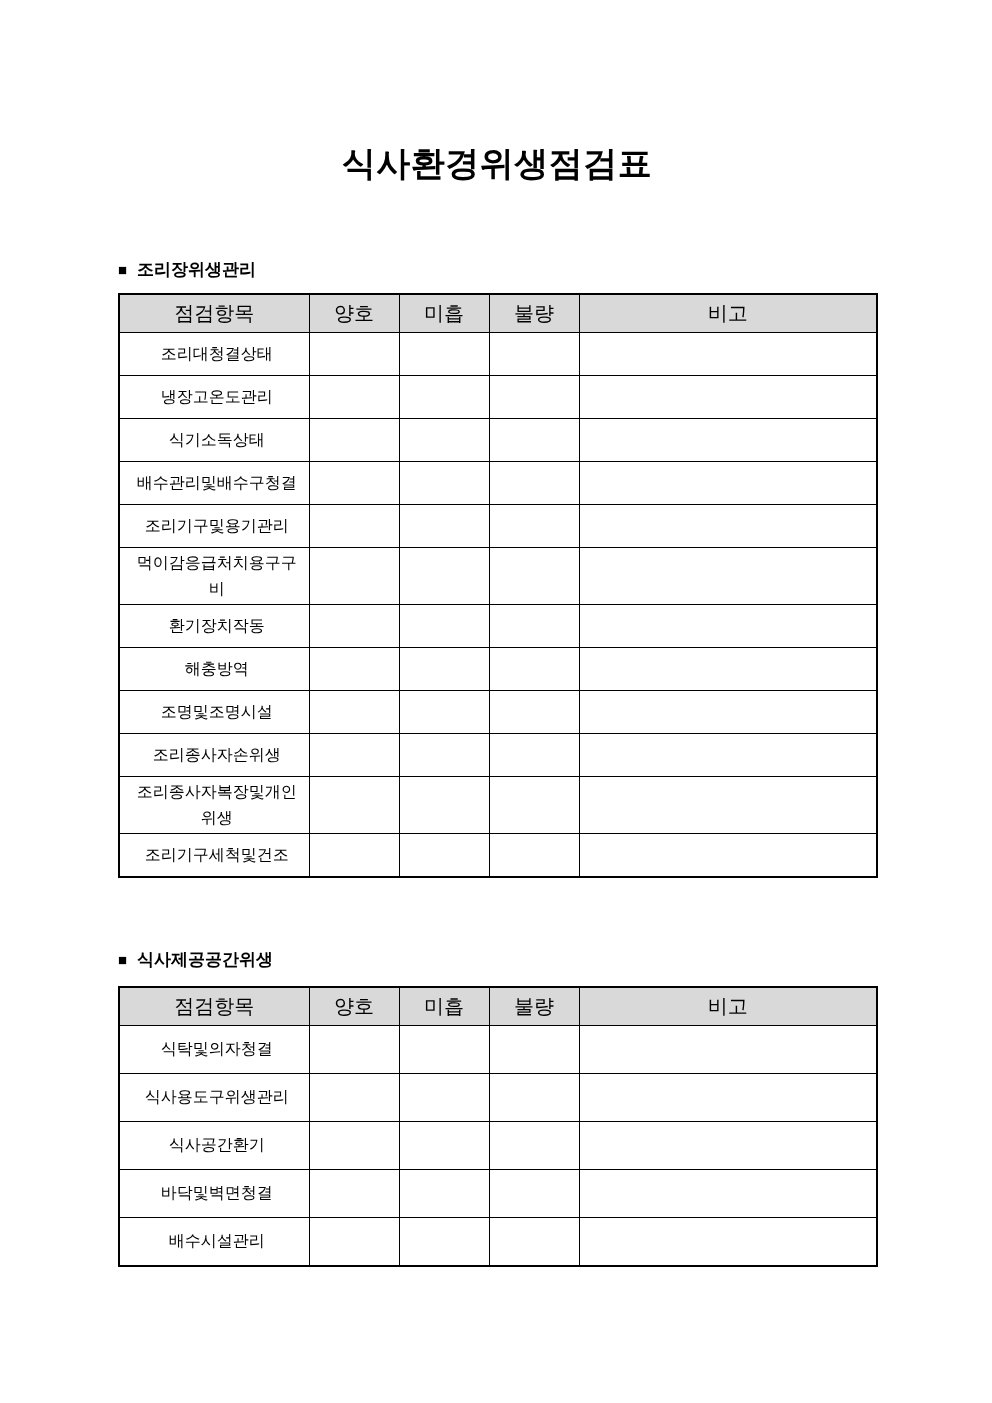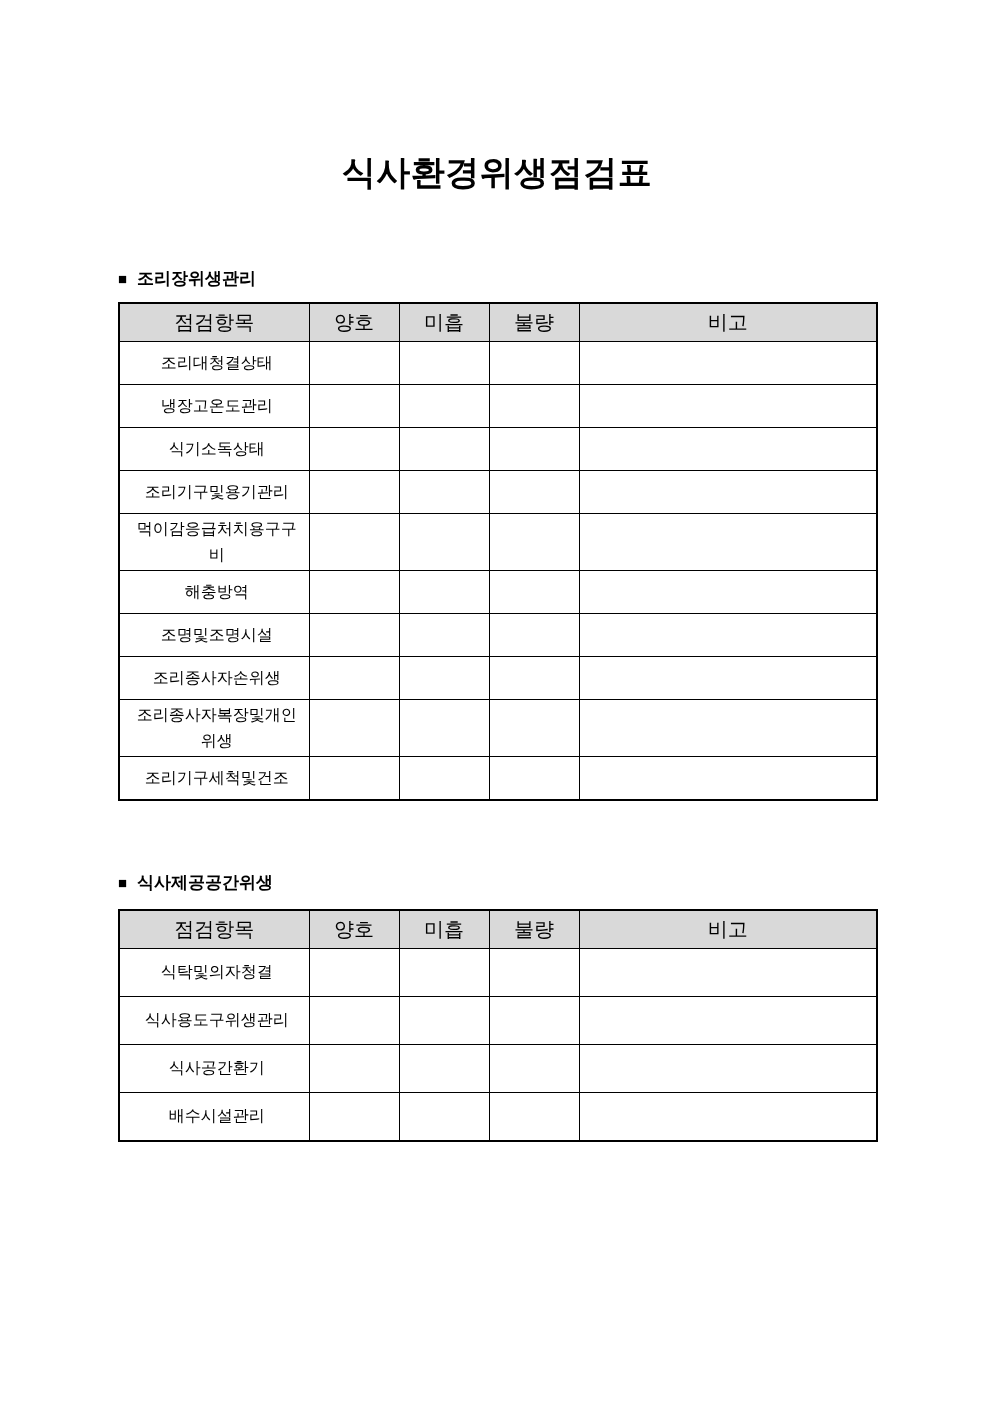--- a/index.html
+++ b/index.html
@@ -13,21 +13,21 @@
     width: 992px;
     height: 1403px;
     background: var(--page-bg, #ffffff);
     overflow: hidden;
   }
   .content {
     padding-left: 118px;
     padding-right: 116px;
   }
   .doc-title {
-    margin: 16px;
+    margin: 7px;
     padding-top: 136px;
     text-align: center;
     font-size: 34px;
     font-weight: bold;
     letter-spacing: 0.5px;
     line-height: 1.2;
   }
   .section-heading {
     display: flex;
     align-items: center;
@@ -123,29 +123,43 @@
               <td class="entry-cell"></td>
             </tr>
             <tr>
               <td class="item-cell">식기소독상태</td>
               <td class="entry-cell"></td>
               <td class="entry-cell"></td>
               <td class="entry-cell"></td>
               <td class="entry-cell"></td>
             </tr>
             <tr>
+              <td class="item-cell">배수관리및배수구청결</td>
+              <td class="entry-cell"></td>
+              <td class="entry-cell"></td>
+              <td class="entry-cell"></td>
+              <td class="entry-cell"></td>
+            </tr>
+            <tr>
               <td class="item-cell">조리기구및용기관리</td>
               <td class="entry-cell"></td>
               <td class="entry-cell"></td>
               <td class="entry-cell"></td>
               <td class="entry-cell"></td>
             </tr>
             <tr>
               <td class="item-cell">먹이감응급처치용구구
 비</td>
+              <td class="entry-cell"></td>
+              <td class="entry-cell"></td>
+              <td class="entry-cell"></td>
+              <td class="entry-cell"></td>
+            </tr>
+            <tr>
+              <td class="item-cell">환기장치작동</td>
               <td class="entry-cell"></td>
               <td class="entry-cell"></td>
               <td class="entry-cell"></td>
               <td class="entry-cell"></td>
             </tr>
             <tr>
               <td class="item-cell">해충방역</td>
               <td class="entry-cell"></td>
               <td class="entry-cell"></td>
               <td class="entry-cell"></td>
@@ -222,20 +236,27 @@
               <td class="entry-cell"></td>
             </tr>
             <tr>
               <td class="item-cell">식사공간환기</td>
               <td class="entry-cell"></td>
               <td class="entry-cell"></td>
               <td class="entry-cell"></td>
               <td class="entry-cell"></td>
             </tr>
             <tr>
+              <td class="item-cell">바닥및벽면청결</td>
+              <td class="entry-cell"></td>
+              <td class="entry-cell"></td>
+              <td class="entry-cell"></td>
+              <td class="entry-cell"></td>
+            </tr>
+            <tr>
               <td class="item-cell">배수시설관리</td>
               <td class="entry-cell"></td>
               <td class="entry-cell"></td>
               <td class="entry-cell"></td>
               <td class="entry-cell"></td>
             </tr>
           </tbody>
         </table>
     </section>
 

